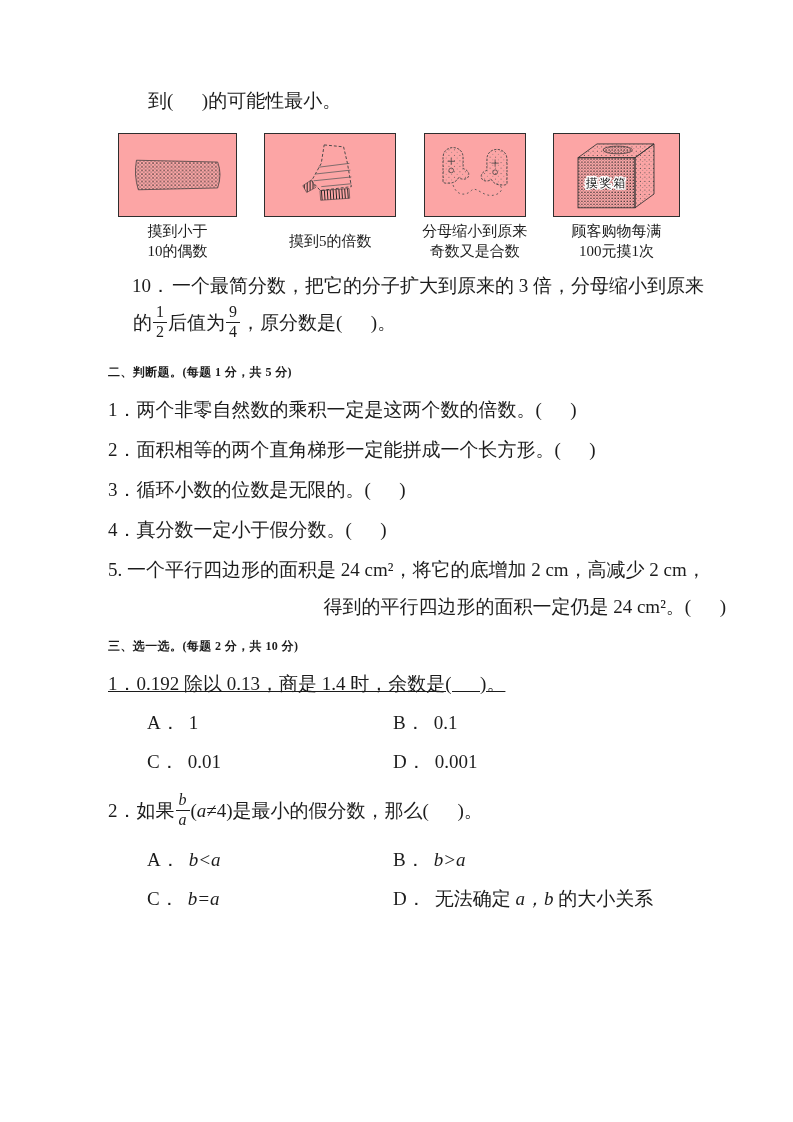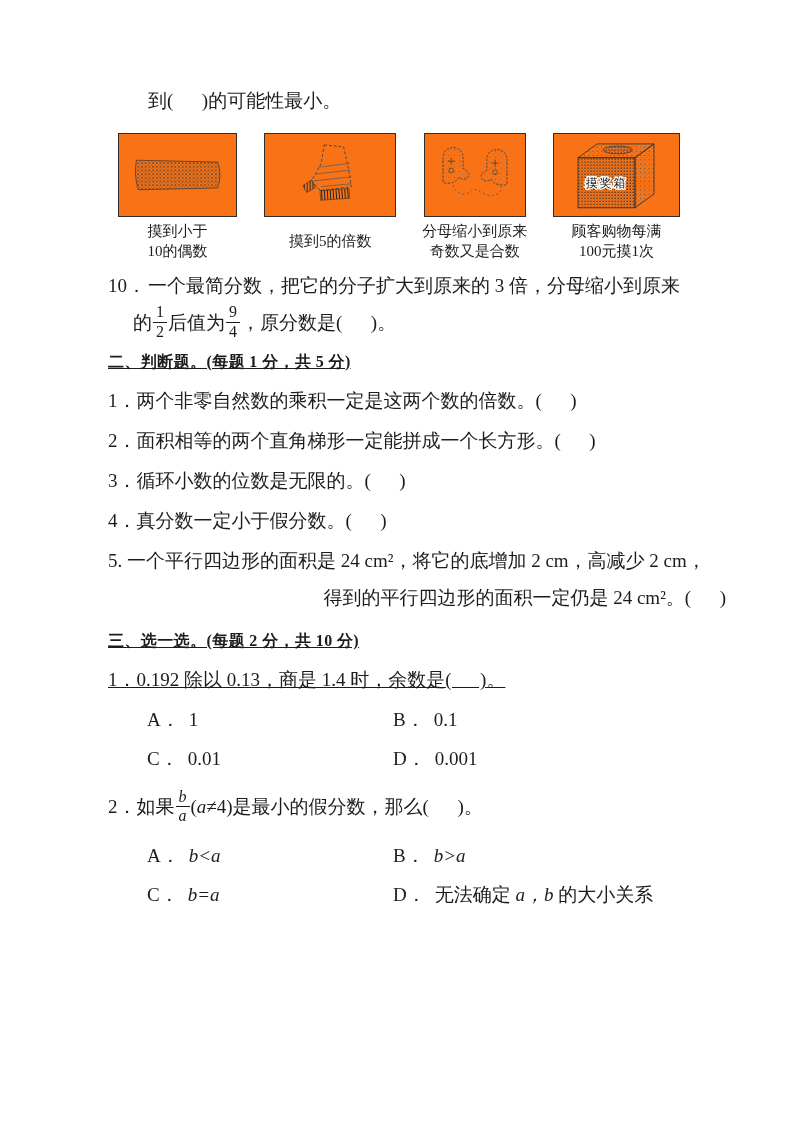--- a/index.html
+++ b/index.html
@@ -9,36 +9,36 @@
     font-size:19px;line-height:1.32;overflow:hidden;
   }
   .page{padding:88px 53px 0 108px;box-sizing:border-box;width:793px;}
 
   .intro{margin:0 0 20px 40px;white-space:pre;}
 
   
   .figures{display:flex;justify-content:space-between;width:562px;margin:0 0 12px 10px;}
   .fig{display:flex;flex-direction:column;align-items:center;}
   .fig-box{border:1.6px solid #2e2e2e;height:84px;width:100%;box-sizing:border-box;
-           display:flex;align-items:center;justify-content:center;background:#f97316;overflow:hidden;}
+           display:flex;align-items:center;justify-content:center;background:#fca5a5;overflow:hidden;}
   .fig.f1{width:119px}.fig.f2{width:132px}.fig.f3{width:102px}.fig.f4{width:127px}
   .fig-cap{margin-top:4px;font-size:15px;line-height:20px;text-align:center;white-space:nowrap;}
   .fig.f2 .fig-cap{margin-top:14px;}
 
   
   .q10-l1{display:flex;}
-  .q10-num{flex:none;margin-right:2px;}
+  .q10-num{flex:none;margin-right:2px;margin-left:24px;}
   .q10-l2{display:flex;align-items:center;margin:6px 0 8px 25px;white-space:pre;}
 
   .frac{display:inline-flex;flex-direction:column;align-items:center;
         font-size:16px;line-height:1.05;margin:0 1px;flex:none;}
   .frac .fnum{padding:0 3px 1px;border-bottom:1.3px solid #1c1c1c;}
   .frac .fden{padding-top:1px;}
 
-  .sec-title{font-weight:bold;font-size:16px;margin:10px 0 16px 0;letter-spacing:.4px;text-decoration:underline;}
+  .sec-title{font-weight:bold;font-size:12px;margin:24px 0 16px 0;letter-spacing:.4px;}
   .sec-title.second{margin-top:20px;}
 
   .judge{display:flex;margin:0 0 15px 0;padding-right:14px;}
   .blank{white-space:pre;flex:none;}
   .j5-l1{margin:0 0 12px 0;white-space:pre;}
   .j5-l2{display:flex;justify-content:flex-end;margin:0 0 15px 32px;padding-right:14px;}
 
   .choice-stem{white-space:pre;margin:0 0 14px 0;text-decoration:underline;}
   .opts{margin-left:39px;}
   .opt-row{display:flex;margin-bottom:14px;}

